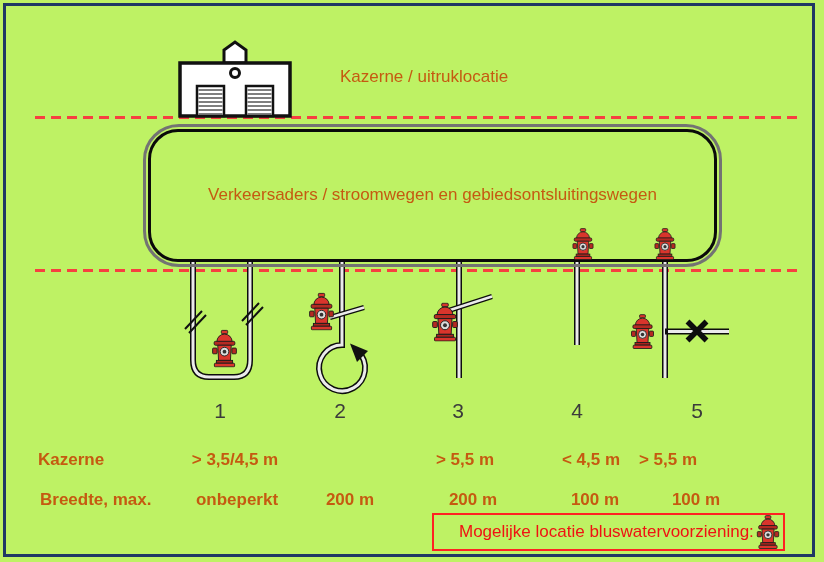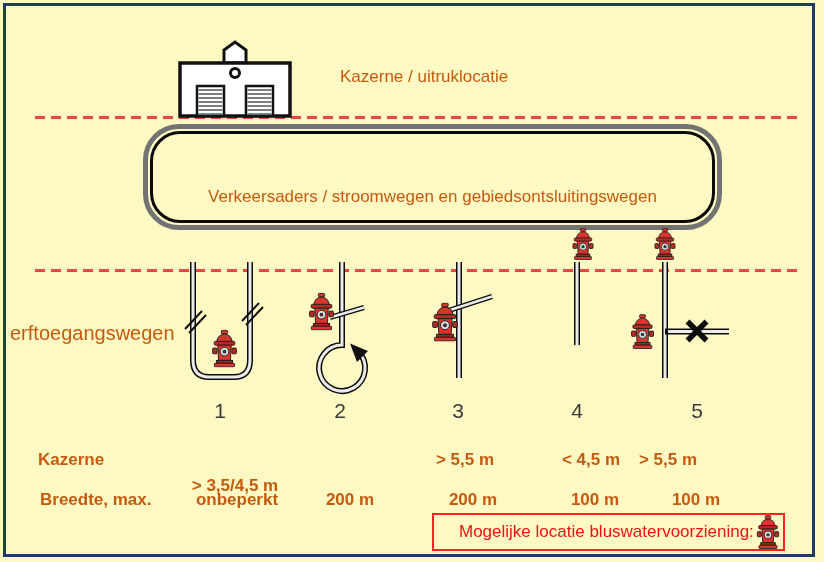--- a/index.html
+++ b/index.html
@@ -4,33 +4,33 @@
 <style>
   :root{
     --orange:#C55A11;
     --dash-red:#F74040;
     --navy:#1F3864;
     --legend-red:#F01212;
     --hydrant-red:#D9352C;
   }
   html,body{margin:0;padding:0;background:#fff;}
   .canvas{
-    position:relative;width:824px;height:562px;background:#fef9c3;overflow:hidden;
+    position:relative;width:824px;height:562px;background:#bef264;overflow:hidden;
     font-family:"Liberation Sans",sans-serif;
   }
   .frame{position:absolute;left:3px;top:3px;width:806px;height:548px;border:3px solid var(--navy);}
   .dash{position:absolute;left:35px;width:763px;height:3.2px;
     background:repeating-linear-gradient(90deg,var(--dash-red) 0 10px,transparent 10px 16px);}
   #dash-top{top:116px;}
   #dash-bottom{top:269px;}
   .station-svg{position:absolute;left:170px;top:38px;}
   .kazerne{position:absolute;left:340px;top:67px;font-size:17px;color:var(--orange);}
   .roads-svg{position:absolute;left:0;top:0;}
-  .ring{position:absolute;left:143px;top:124px;width:579px;height:106px;box-sizing:border-box;
-    border:5px solid #737373;border-radius:36px;}
+  .ring{position:absolute;left:143px;top:124px;width:579px;height:143px;box-sizing:border-box;
+    border:3px solid #737373;border-radius:36px;}
   .ring-inner{position:absolute;inset:2px;border:3px solid #0a0a0a;border-radius:30px;}
   .ring-label{position:absolute;left:0;top:58px;width:100%;text-align:center;
     font-size:17px;color:var(--orange);}
   .hydrant{position:absolute;}
   .verblijf{position:absolute;left:10px;top:320px;font-size:20px;line-height:26px;color:var(--orange);}
   .num{position:absolute;top:399px;width:40px;text-align:center;font-size:21px;color:#3b3b3b;}
   .row-label{position:absolute;font-weight:bold;font-size:17px;color:var(--orange);}
   .cell{position:absolute;width:110px;text-align:center;font-weight:bold;font-size:17px;color:var(--orange);}
   .legend-box{position:absolute;left:432px;top:513px;width:353px;height:38px;box-sizing:border-box;
     border:2px solid #FF2222;display:flex;align-items:center;padding-left:25px;}
@@ -134,31 +134,30 @@
       <use href="#hyd"></use>
     </svg>
   <svg class="hydrant" style="left:431px;top:299px" width="28" height="46" viewBox="0 0 30 42">
       <use href="#hyd"></use>
     </svg>
   <svg class="hydrant" style="left:630px;top:314px" width="25" height="35" viewBox="0 0 30 42">
       <use href="#hyd"></use>
     </svg>
 
   <div class="verblijf">
-    <div>erftoegangswegen</div>
   </div>
 
   <div class="num" style="left:200px">1</div>
   <div class="num" style="left:320px">2</div>
   <div class="num" style="left:438px">3</div>
   <div class="num" style="left:557px">4</div>
   <div class="num" style="left:677px">5</div>
 
   <div class="row-label" style="left:38px;top:450px">Kazerne</div>
-  <div class="cell" style="left:180px;top:476px">&gt; 3,5/4,5 m</div>
+  <div class="cell" style="left:180px;top:450px">&gt; 3,5/4,5 m</div>
   <div class="cell" style="left:410px;top:450px">&gt; 5,5 m</div>
   <div class="cell" style="left:536px;top:450px">&lt; 4,5 m</div>
   <div class="cell" style="left:613px;top:450px">&gt; 5,5 m</div>
 
   <div class="row-label" style="left:40px;top:490px">Breedte, max.</div>
   <div class="cell" style="left:182px;top:490px">onbeperkt</div>
   <div class="cell" style="left:295px;top:490px">200 m</div>
   <div class="cell" style="left:418px;top:490px">200 m</div>
   <div class="cell" style="left:540px;top:490px">100 m</div>
   <div class="cell" style="left:641px;top:490px">100 m</div>

